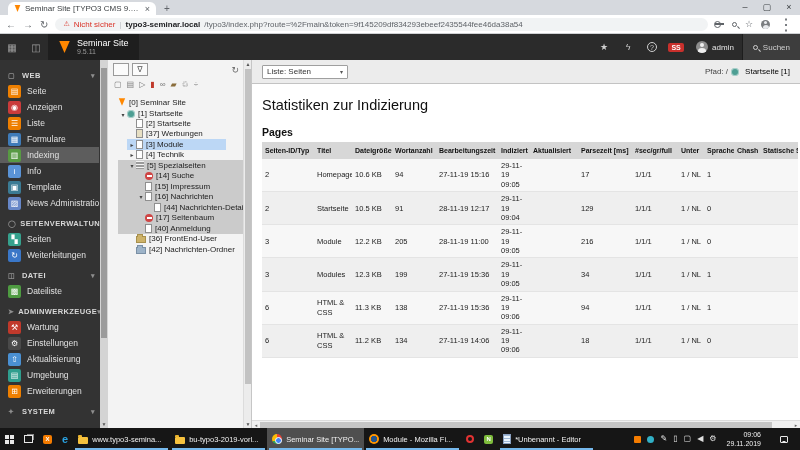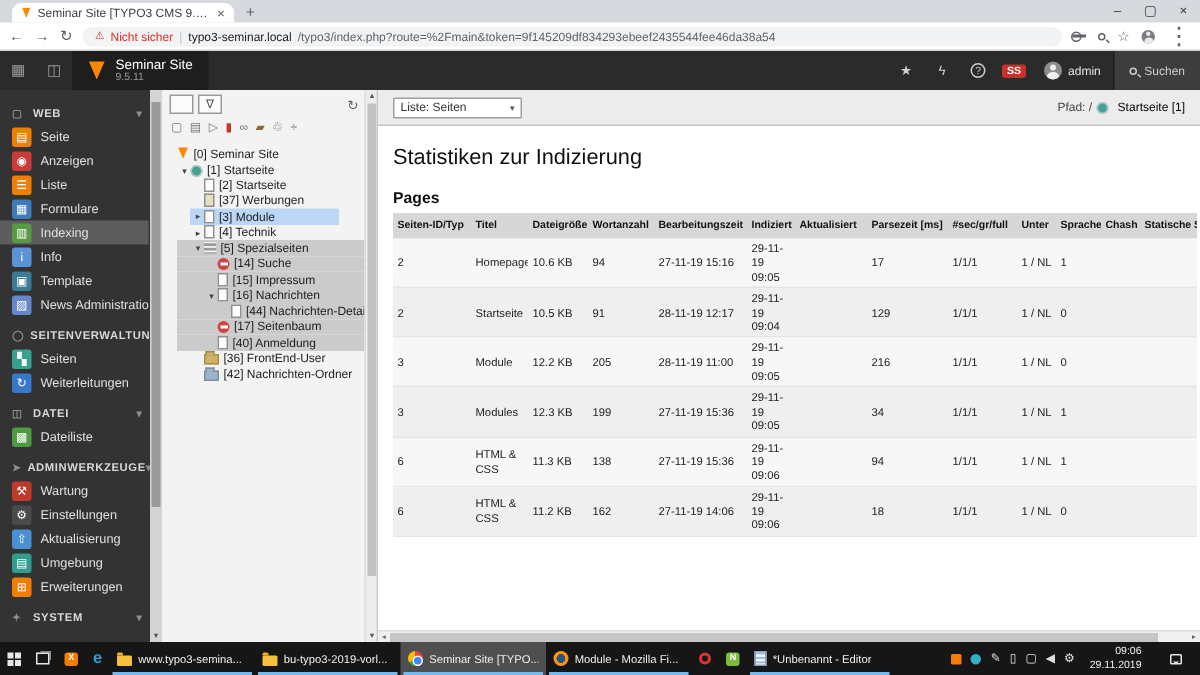--- a/index.html
+++ b/index.html
@@ -14,21 +14,21 @@
   .tab-close{font-size:9px;color:#5f6368;cursor:default}
   .newtab{font-size:10px;color:#5f6368;margin-left:8px;line-height:13px}
   .wincontrols{position:absolute;right:0;top:0;display:flex;height:14px}
   .wincontrols span{width:22px;text-align:center;font-size:9px;color:#3c4043;line-height:14px}
   .urlbar{height:19px;background:#fff;display:flex;align-items:center;padding:0 6px;gap:7px;border-bottom:1px solid #cfd1d4}
   .navico{font-size:10px;color:#5f6368}
   .urlfield{flex:1;height:13px;background:#f1f3f4;border-radius:7px;display:flex;align-items:center;padding:0 8px;gap:4px;font-size:8px;overflow:hidden;white-space:nowrap}
   .warn{color:#d93025;font-size:7px}
   .nsec{color:#d93025;font-size:8px}
   .urlsep{color:#bdc1c6}
-  .url-domain{color:#202124;font-weight:normal}
+  .url-domain{color:#202124;font-weight:bold}
   .url-path{color:#5f6368;overflow:hidden;text-overflow:ellipsis}
   .urlicons{display:flex;align-items:center;gap:8px;color:#5f6368}
   .keyico{width:9px;height:4px;border-top:2px solid #5f6368;position:relative;margin-top:2px}
   .keyico::before{content:"";position:absolute;left:-1px;top:-4px;width:5px;height:5px;border:1.5px solid #5f6368;border-radius:50%}
   .mag{width:5px;height:5px;border:1px solid #5f6368;border-radius:50%;position:relative}
   .mag::after{content:"";position:absolute;left:4px;top:4px;width:3px;height:1px;background:#5f6368;transform:rotate(45deg)}
   .person{width:9px;height:9px;border-radius:50%;background:#7a7d80;position:relative;overflow:hidden}
   .person::before{content:"";position:absolute;top:1.5px;left:3px;width:3px;height:3px;border-radius:50%;background:#e8eaed}
   .person::after{content:"";position:absolute;top:5px;left:1.5px;width:6px;height:5px;border-radius:50%;background:#e8eaed}
 
@@ -544,21 +544,21 @@
                   <td>1/1/1</td>
                   <td class="nowrap">1 / NL</td>
                   <td>1</td>
                   <td></td>
                   <td></td>
                 </tr>
                 <tr>
                   <td>6</td>
                   <td>HTML &amp; CSS</td>
                   <td>11.2 KB</td>
-                  <td>162</td>
+                  <td>134</td>
                   <td class="nowrap">27-11-19 14:06</td>
                   <td>29-11-19 09:06</td>
                   <td></td>
                   <td>18</td>
                   <td>1/1/1</td>
                   <td class="nowrap">1 / NL</td>
                   <td>0</td>
                   <td></td>
                   <td></td>
                 </tr>

